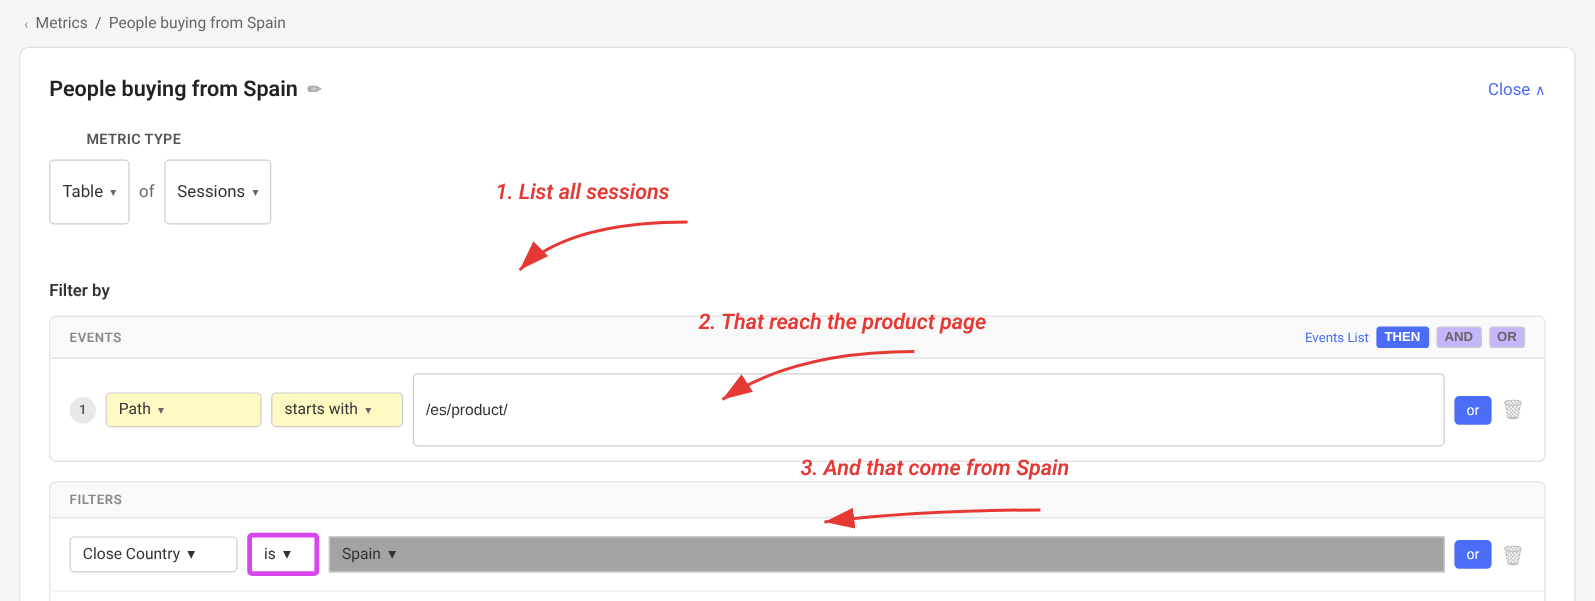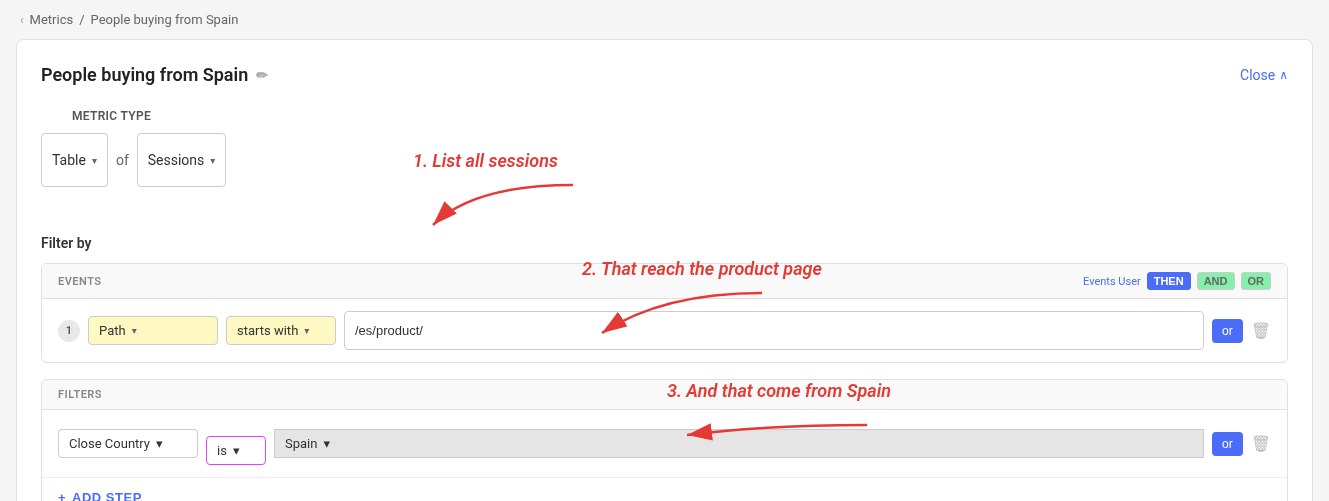--- a/index.html
+++ b/index.html
@@ -143,21 +143,21 @@
       border-radius: 3px;
       cursor: pointer;
       font-weight: 600;
     }
     .order-btn.active {
       background: #4a6cf7;
       color: #fff;
       border: 1px solid #4a6cf7;
     }
     .order-btn.inactive {
-      background: #86efac;
+      background: #c4b5fd;
       color: #666;
       border: 1px solid #ccc;
     }
     .filter-row {
       display: flex;
       align-items: center;
       gap: 8px;
       padding: 12px 16px;
     }
     .row-number {
@@ -187,21 +187,21 @@
     .filter-select .chevron {
       color: #666;
       font-size: 10px;
     }
     .path-select { min-width: 130px; }
     .condition-select { min-width: 110px; }
     .value-input {
       flex: 1;
       border: 1px solid #ccc;
       border-radius: 4px;
-      padding: 11px 10px;
+      padding: 22px 10px;
       font-size: 13px;
       color: #333;
     }
     .or-btn {
       background: #4a6cf7;
       color: #fff;
       border: none;
       border-radius: 4px;
       padding: 5px 10px;
       font-size: 12px;
@@ -223,37 +223,36 @@
       padding: 6px 10px;
       background: #fff;
       cursor: pointer;
       font-size: 13px;
       min-width: 140px;
     }
     .is-select {
       display: flex;
       align-items: center;
       gap: 6px;
-      border: 1px solid #d946ef;
+      border: 4px solid #d946ef;
       border-radius: 4px;
       padding: 6px 10px;
       background: #fff;
       cursor: pointer;
       font-size: 13px;
       min-width: 60px;
-      margin-top: 14px;
     }
     .spain-select {
       display: flex;
       align-items: center;
       gap: 6px;
       border: 1px solid #ccc;
       border-radius: 0;
       padding: 6px 10px;
-      background: #e5e5e5;
+      background: #a3a3a3;
       cursor: pointer;
       font-size: 13px;
       flex: 1;
     }
     .add-step-row {
       padding: 12px 16px;
       border-top: 1px solid #eee;
     }
     .add-step-btn {
       display: flex;
@@ -353,21 +352,21 @@
       <span class="chevron">▾</span>
     </div>
   </div>
 
   <div class="filter-by-label">Filter by</div>
 
   <div class="filter-section">
     <div class="filter-section-header">
       <span>EVENTS</span>
       <div class="events-order">
-        <span class="events-order-label">Events User</span>
+        <span class="events-order-label">Events List</span>
         <button class="order-btn active">THEN</button>
         <button class="order-btn inactive">AND</button>
         <button class="order-btn inactive">OR</button>
       </div>
     </div>
     <div class="filter-row">
       <div class="row-number">1</div>
       <div class="filter-select path-select">
         <span>Path</span>
         <span class="chevron">▾</span>

